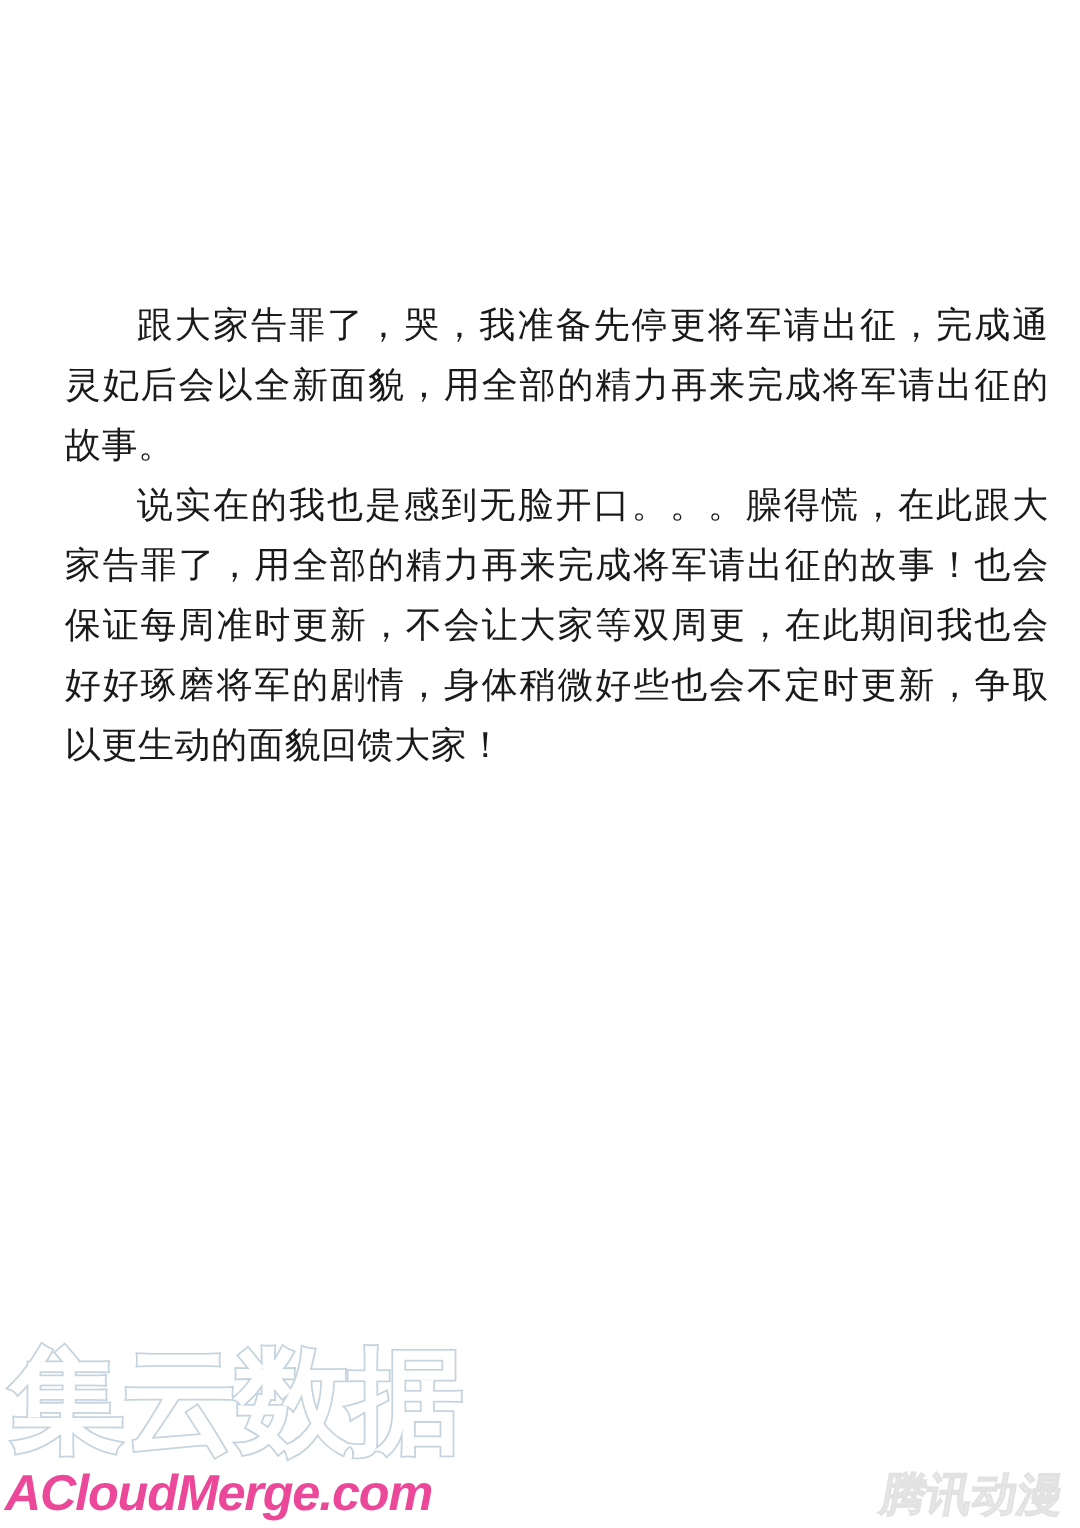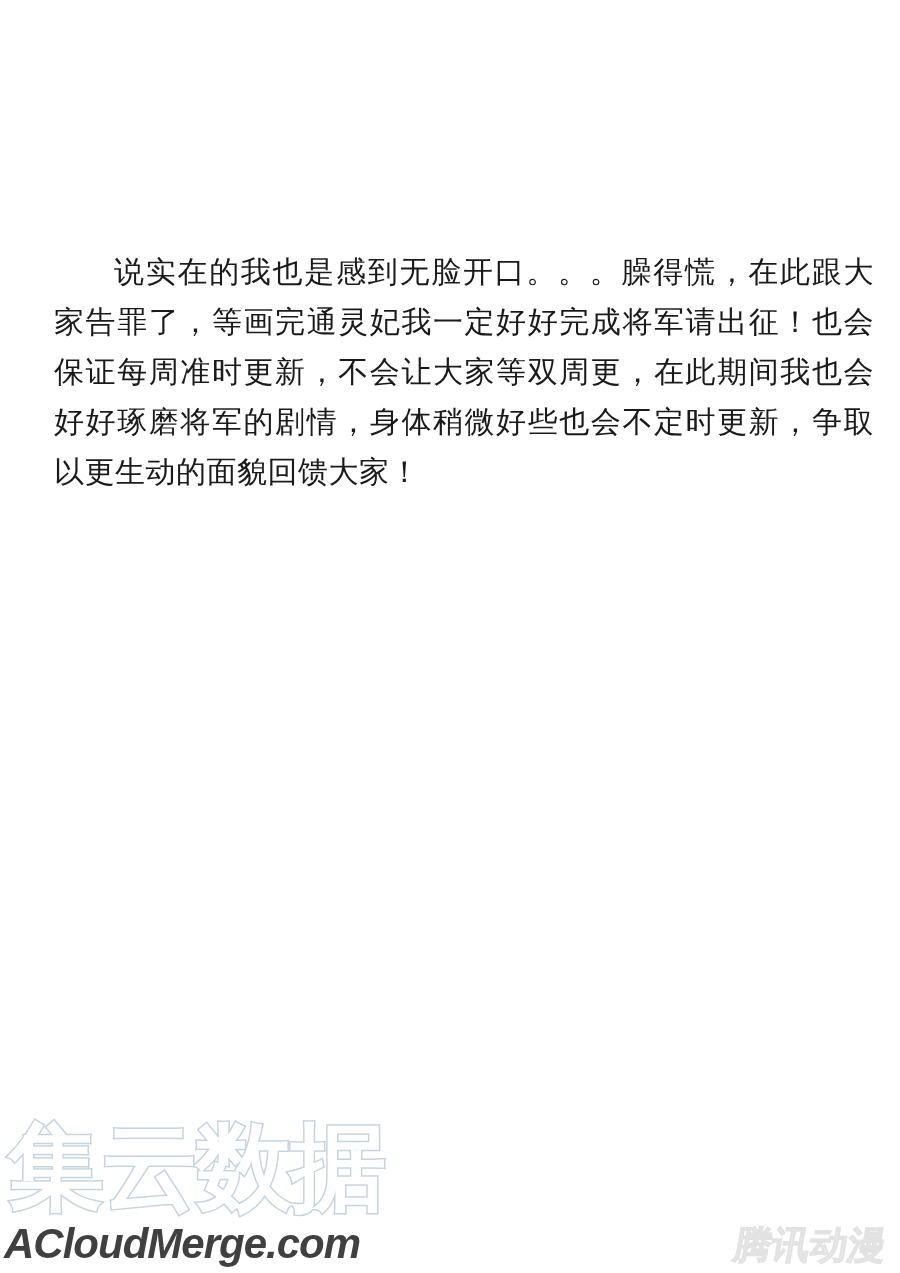--- a/index.html
+++ b/index.html
@@ -50,21 +50,21 @@
     user-select: none;
   }
   .wm-en {
     position: absolute;
     left: 4px;
     top: 1220px;
     font-size: 42px;
     font-weight: 800;
     font-style: italic;
     letter-spacing: -1px;
-    color: #404040;
+    color: #ec4899;
     white-space: nowrap;
     user-select: none;
     text-align: right;
   }
   .wm-tencent {
     position: absolute;
     right: 14px;
     top: 1220px;
     font-size: 38px;
     font-weight: 700;
@@ -74,21 +74,22 @@
     white-space: nowrap;
     user-select: none;
   }
 </style>
 </head>
 <body>
 
 <div class="page">
 
   <div class="text-block">
-    <p>说实在的我也是感到无脸开口。。。臊得慌，在此跟大家告罪了，等画完通灵妃我一定好好完成将军请出征！也会保证每周准时更新，不会让大家等双周更，在此期间我也会好好琢磨将军的剧情，身体稍微好些也会不定时更新，争取以更生动的面貌回馈大家！</p>
+    <p>跟大家告罪了，哭，我准备先停更将军请出征，完成通灵妃后会以全新面貌，用全部的精力再来完成将军请出征的故事。</p>
+    <p>说实在的我也是感到无脸开口。。。臊得慌，在此跟大家告罪了，用全部的精力再来完成将军请出征的故事！也会保证每周准时更新，不会让大家等双周更，在此期间我也会好好琢磨将军的剧情，身体稍微好些也会不定时更新，争取以更生动的面貌回馈大家！</p>
   </div>
 
   <div class="wm-cn">集云数据</div>
 
   <div class="wm-en">ACloudMerge.com</div>
 
   <div class="wm-tencent">腾讯动漫</div>
 
 </div>
 

